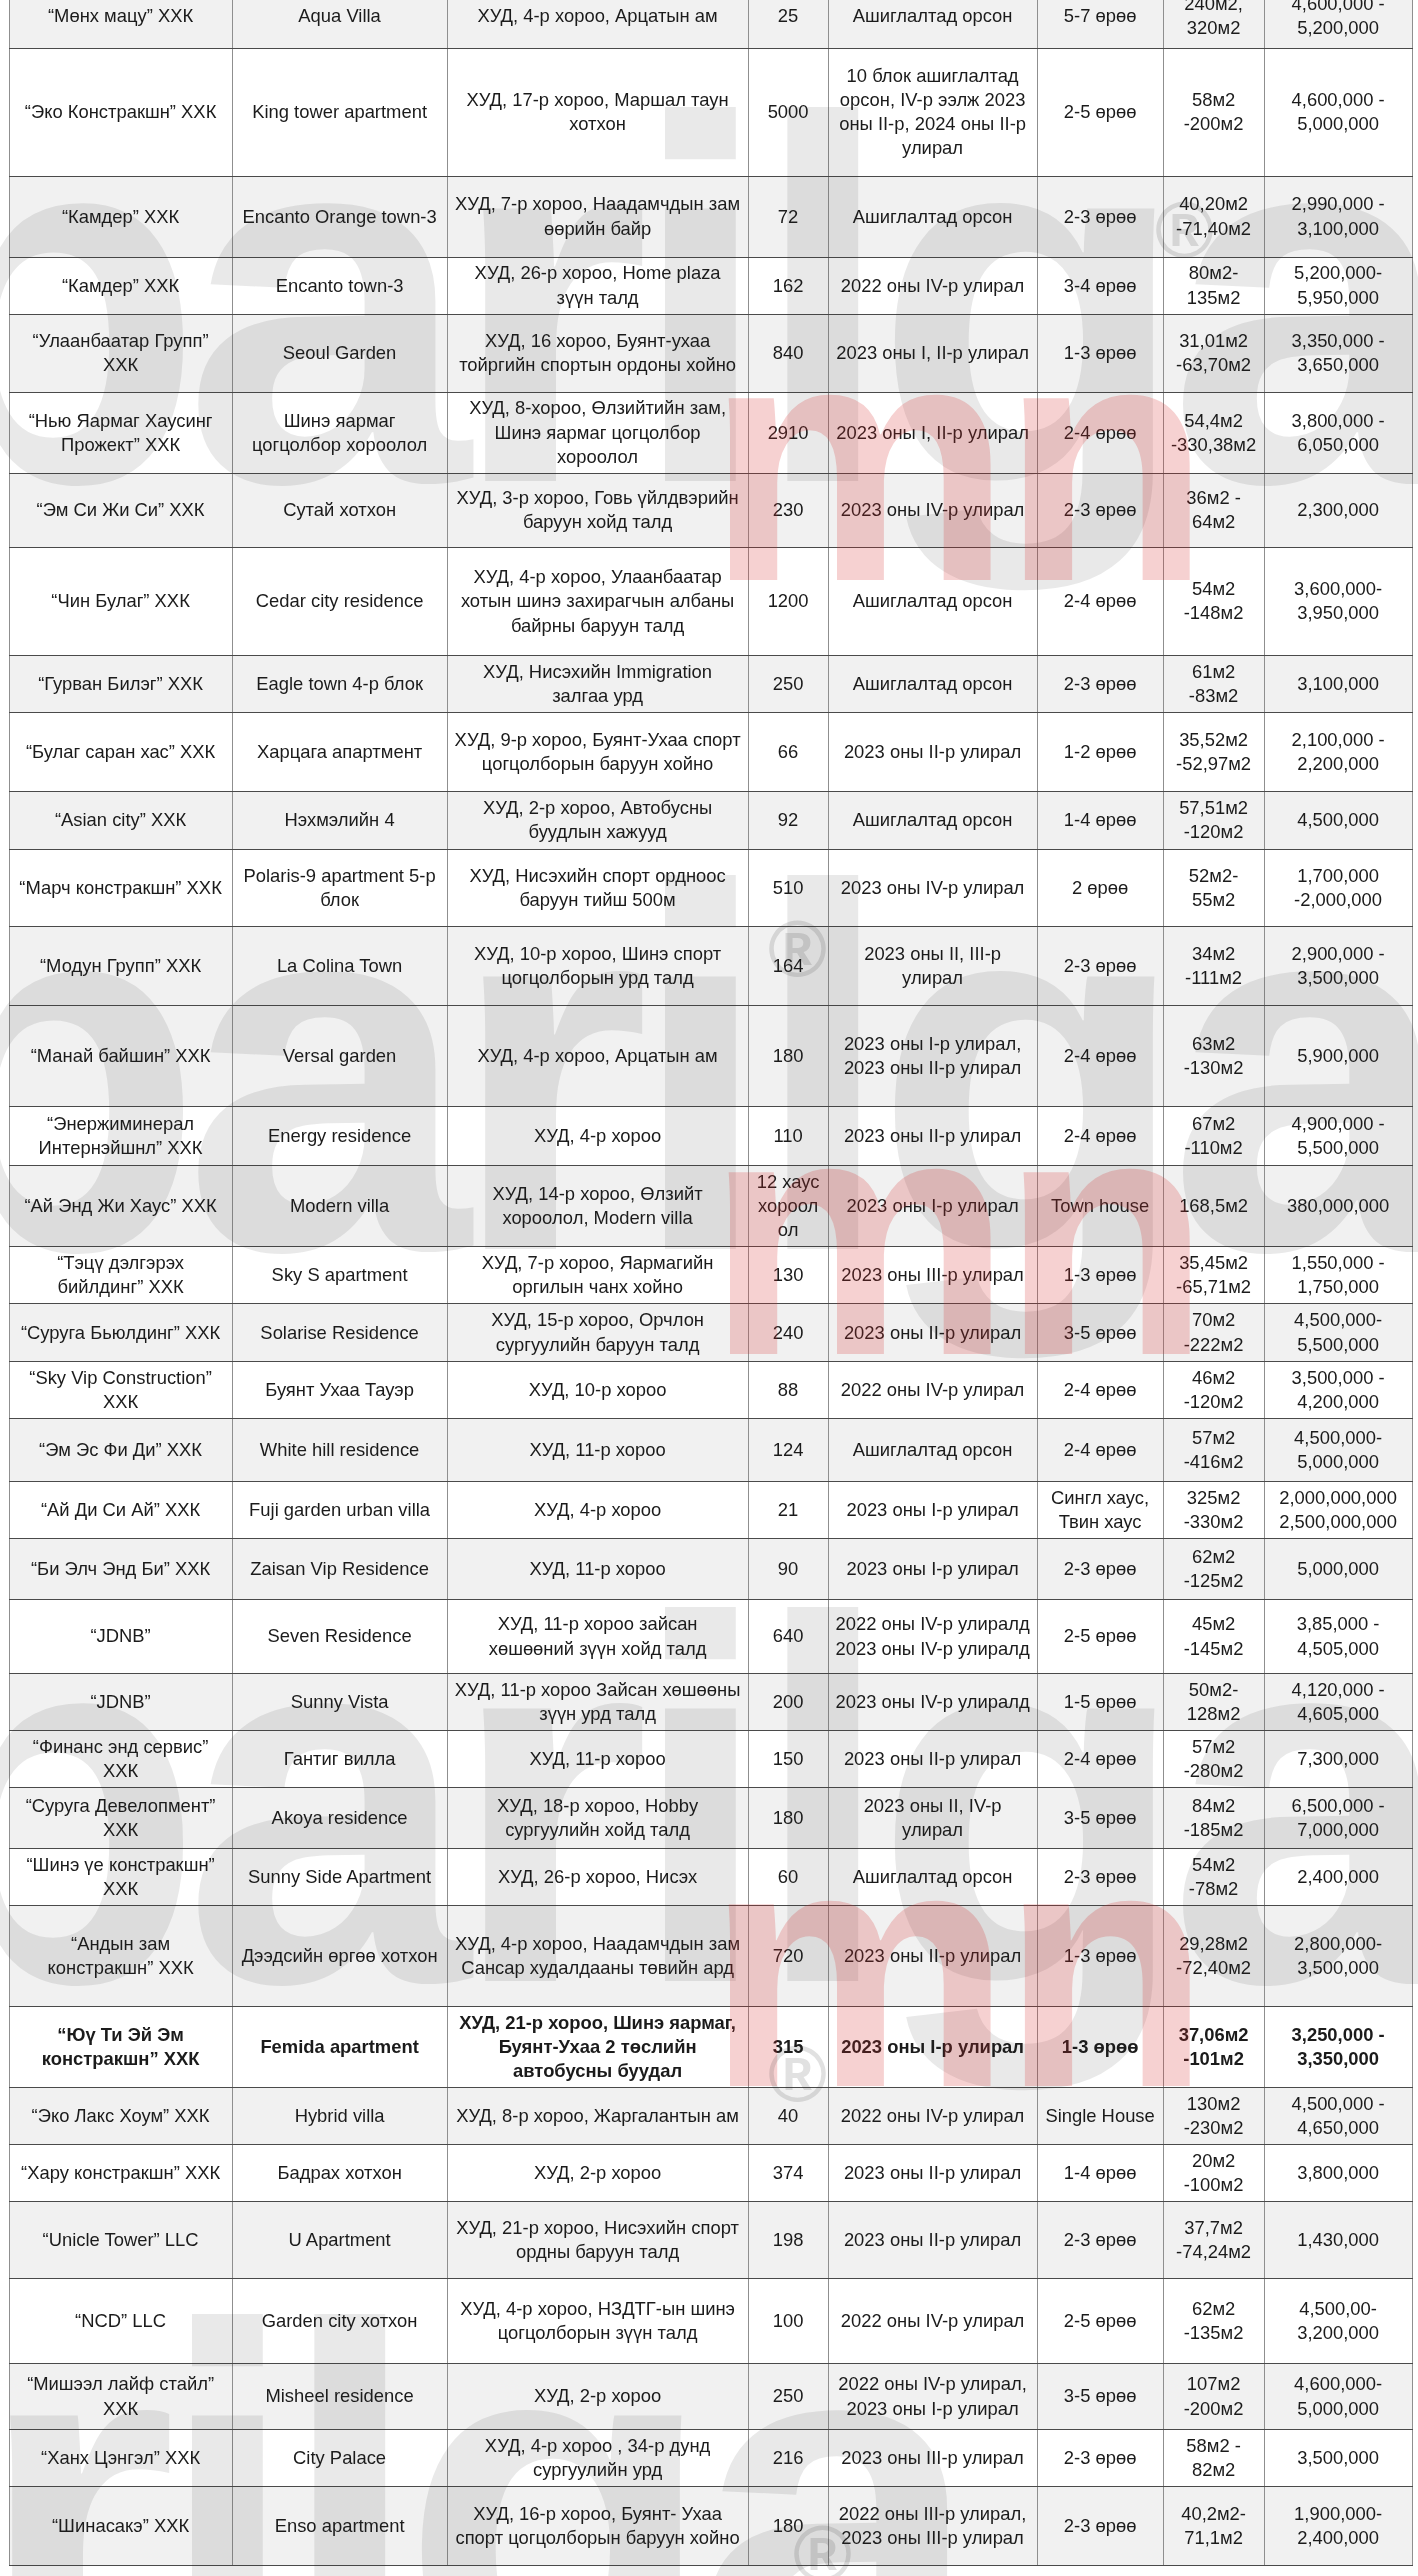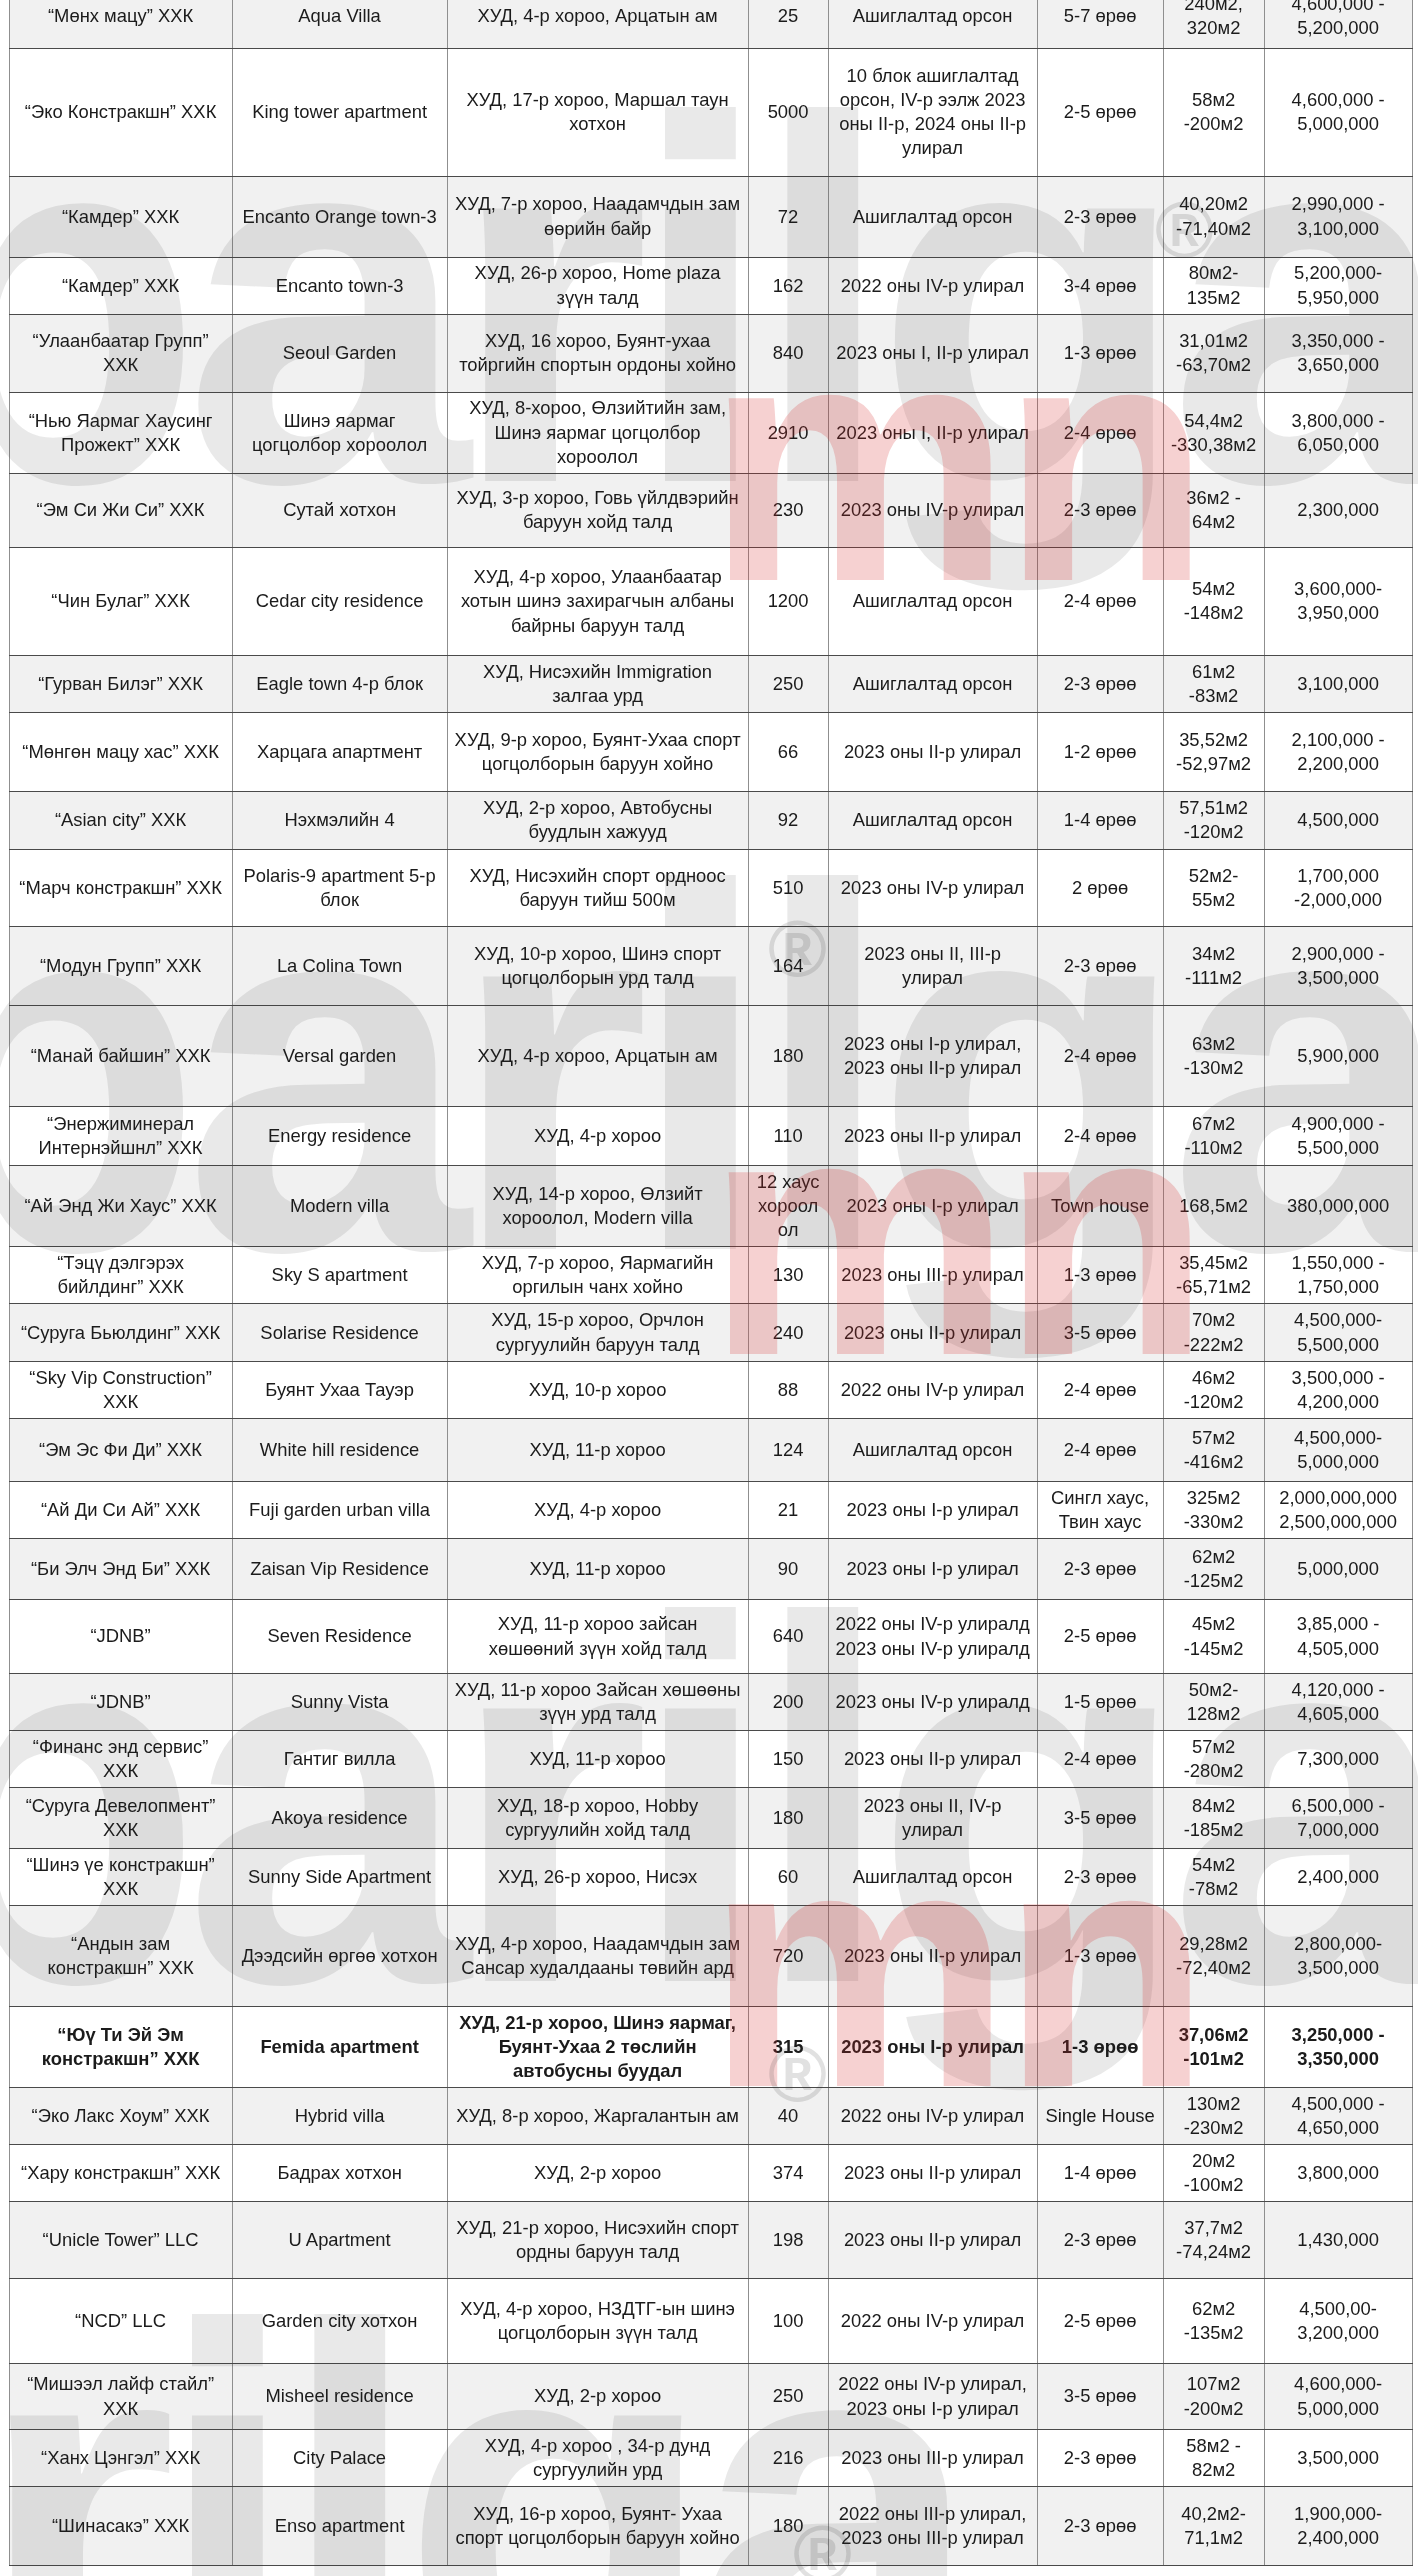--- a/index.html
+++ b/index.html
@@ -176,21 +176,21 @@
       <td>“Гурван Билэг” ХХК</td>
       <td>Eagle town 4-р блок</td>
       <td>ХУД, Нисэхийн Immigration залгаа урд</td>
       <td>250</td>
       <td>Ашиглалтад орсон</td>
       <td>2-3 өрөө</td>
       <td>61м2 -83м2</td>
       <td>3,100,000</td>
     </tr>
           <tr class="plain" style="height: 79px;">
-      <td>“Мөнгөн мацу хас” ХХК</td>
+      <td>“Булаг саран хас” ХХК</td>
       <td>Харцага апартмент</td>
       <td>ХУД, 9-р хороо, Буянт-Ухаа спорт цогцолборын баруун хойно</td>
       <td>66</td>
       <td>2023 оны II-р улирал</td>
       <td>1-2 өрөө</td>
       <td>35,52м2 -52,97м2</td>
       <td>2,100,000 - 2,200,000</td>
     </tr>
           <tr class="shade" style="height: 58px;">
       <td>“Asian city” ХХК</td>

